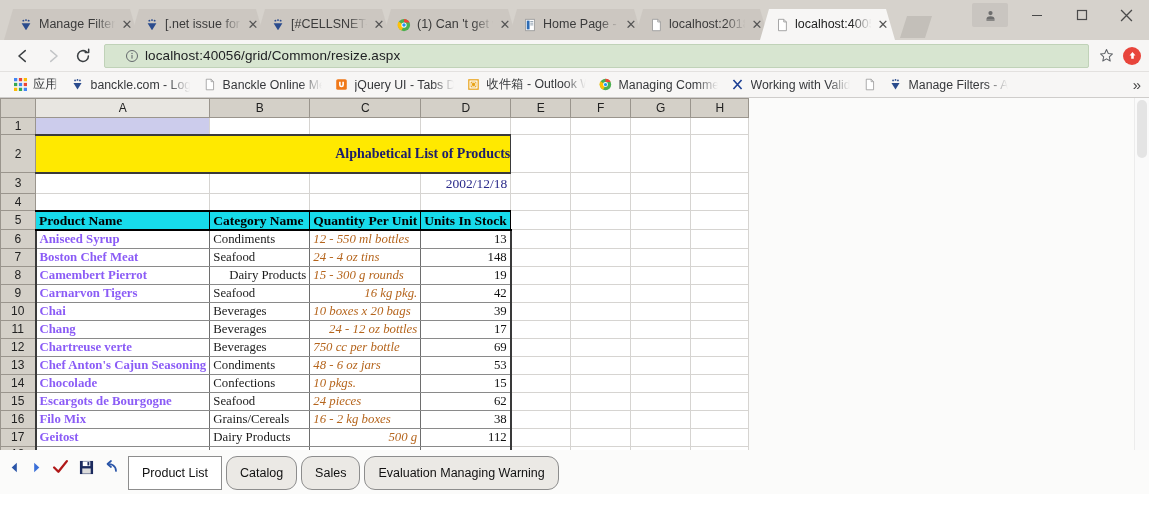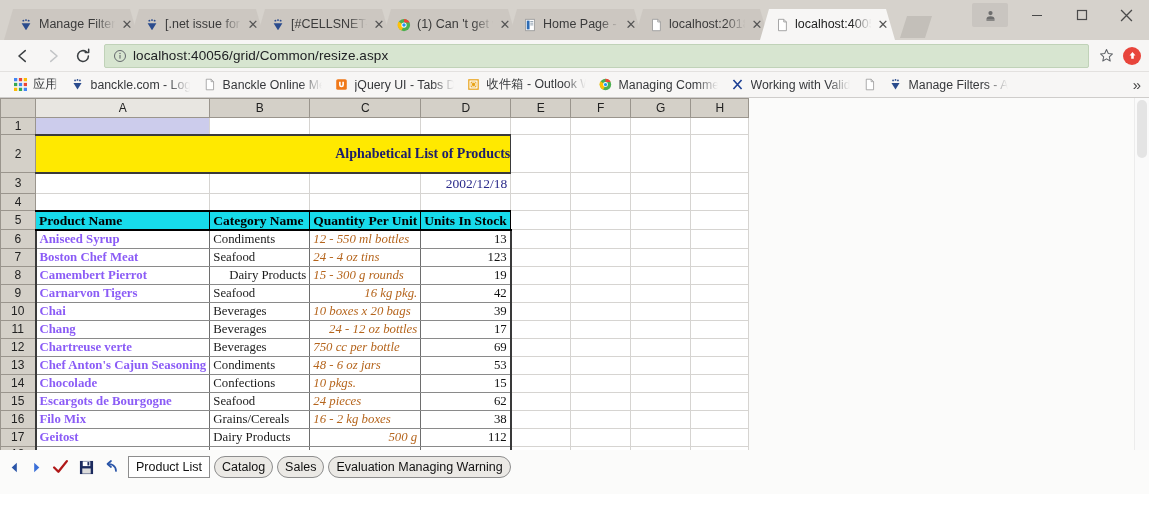--- a/index.html
+++ b/index.html
@@ -59,21 +59,21 @@
   }
 
   .toolbar {
     height:32px; background:#f7f6f5; display:flex; align-items:center;
     padding:0 8px; border-bottom:1px solid #e3e1df;
   }
   .navbtn { width:30px; height:28px; display:flex; align-items:center; justify-content:center; }
   .omnibox {
     flex:1 1 auto; height:24px; margin:0 6px 0 6px;
     background:#d7e5d0; border:1px solid #c0d2b8; border-radius:2px;
-    display:flex; align-items:center; padding:0 8px;
+    display:flex; align-items:center; padding:0 20px;
     font-size:13.5px; color:#202124;
   }
   .omnibox .info-ico { margin-right:6px; display:flex; align-items:center; }
   .omnibox .url { white-space:nowrap; overflow:hidden; letter-spacing:.1px; }
   .star { width:22px; display:flex; align-items:center; justify-content:center; }
   .ext-red {
     width:18px;height:18px;border-radius:50%;background:#e8453c;
     display:flex;align-items:center;justify-content:center;margin-left:6px;
   }
 
@@ -162,22 +162,22 @@
     background:#e4e4e4; border-radius:5px;
   }
 
   
   .sheetbar {
     position:absolute; left:0; bottom:0; width:1149px; height:62px;
     background:#fbfbfa; display:flex; align-items:flex-start; padding:6px 0 0 4px;
   }
   .sbtn { width:20px; height:22px; display:flex; align-items:center; justify-content:center; margin-right:2px; }
   .sheettab {
-    height:22px; border:1px solid #8d8d8d; background:#ffffff;
-    display:flex; align-items:center; padding:0 7px; margin-right:4px;
+    height:34px; border:1px solid #8d8d8d; background:#ffffff;
+    display:flex; align-items:center; padding:0 13px; margin-right:4px;
     font-family:"Liberation Sans", sans-serif; font-size:12.5px; color:#111;
   }
   .sheettab.inactive { background:#ebe9e5;border-radius:11px; }
   .taskline {
     position:absolute; left:0; bottom:0; width:1149px; height:18px; background:#ffffff;
   }
 </style>
 </head>
 <body>
 
@@ -625,21 +625,21 @@
             <td class="cell prodcell">
               <div class="inner">Boston Chef Meat</div>
             </td>
             <td class="cell catcell">
               <div class="inner">Seafood</div>
             </td>
             <td class="cell qtycell">
               <div class="inner">24 - 4 oz tins</div>
             </td>
             <td class="cell stockcell ralign">
-              <div class="inner">123</div>
+              <div class="inner">148</div>
             </td>
             <td class="cell">
               <div class="inner"></div>
             </td>
             <td class="cell">
               <div class="inner"></div>
             </td>
             <td class="cell">
               <div class="inner"></div>
             </td>

